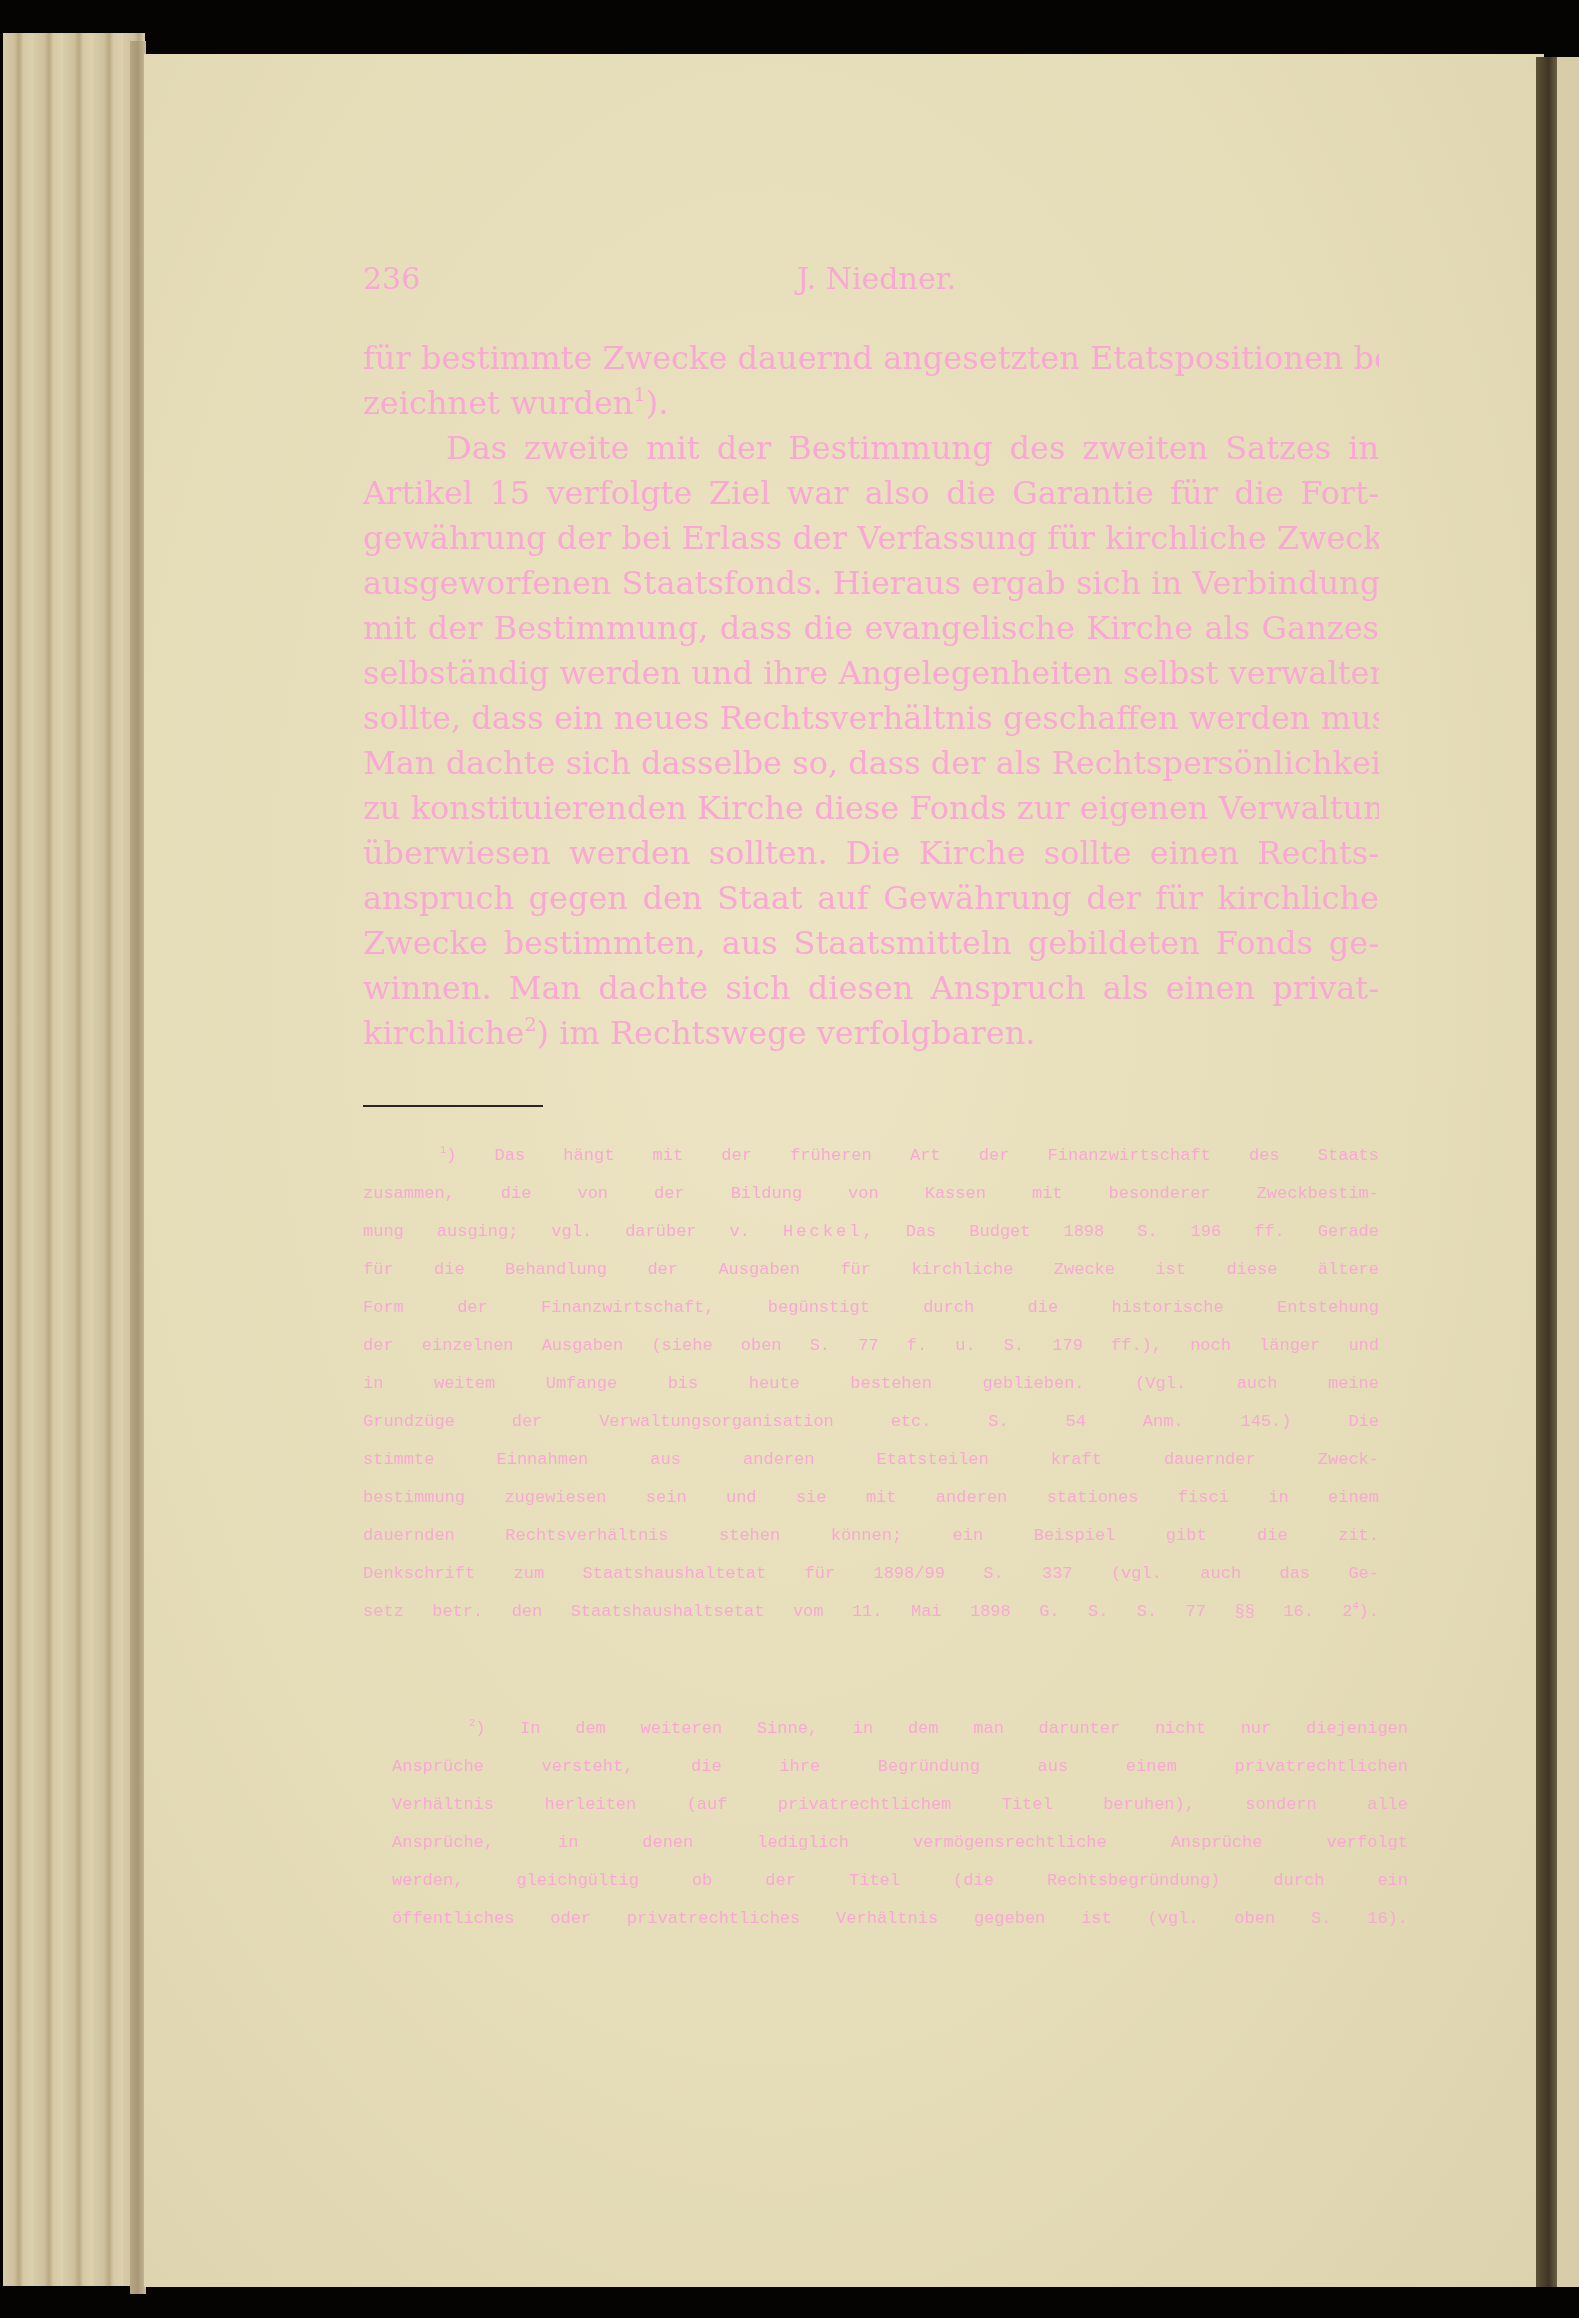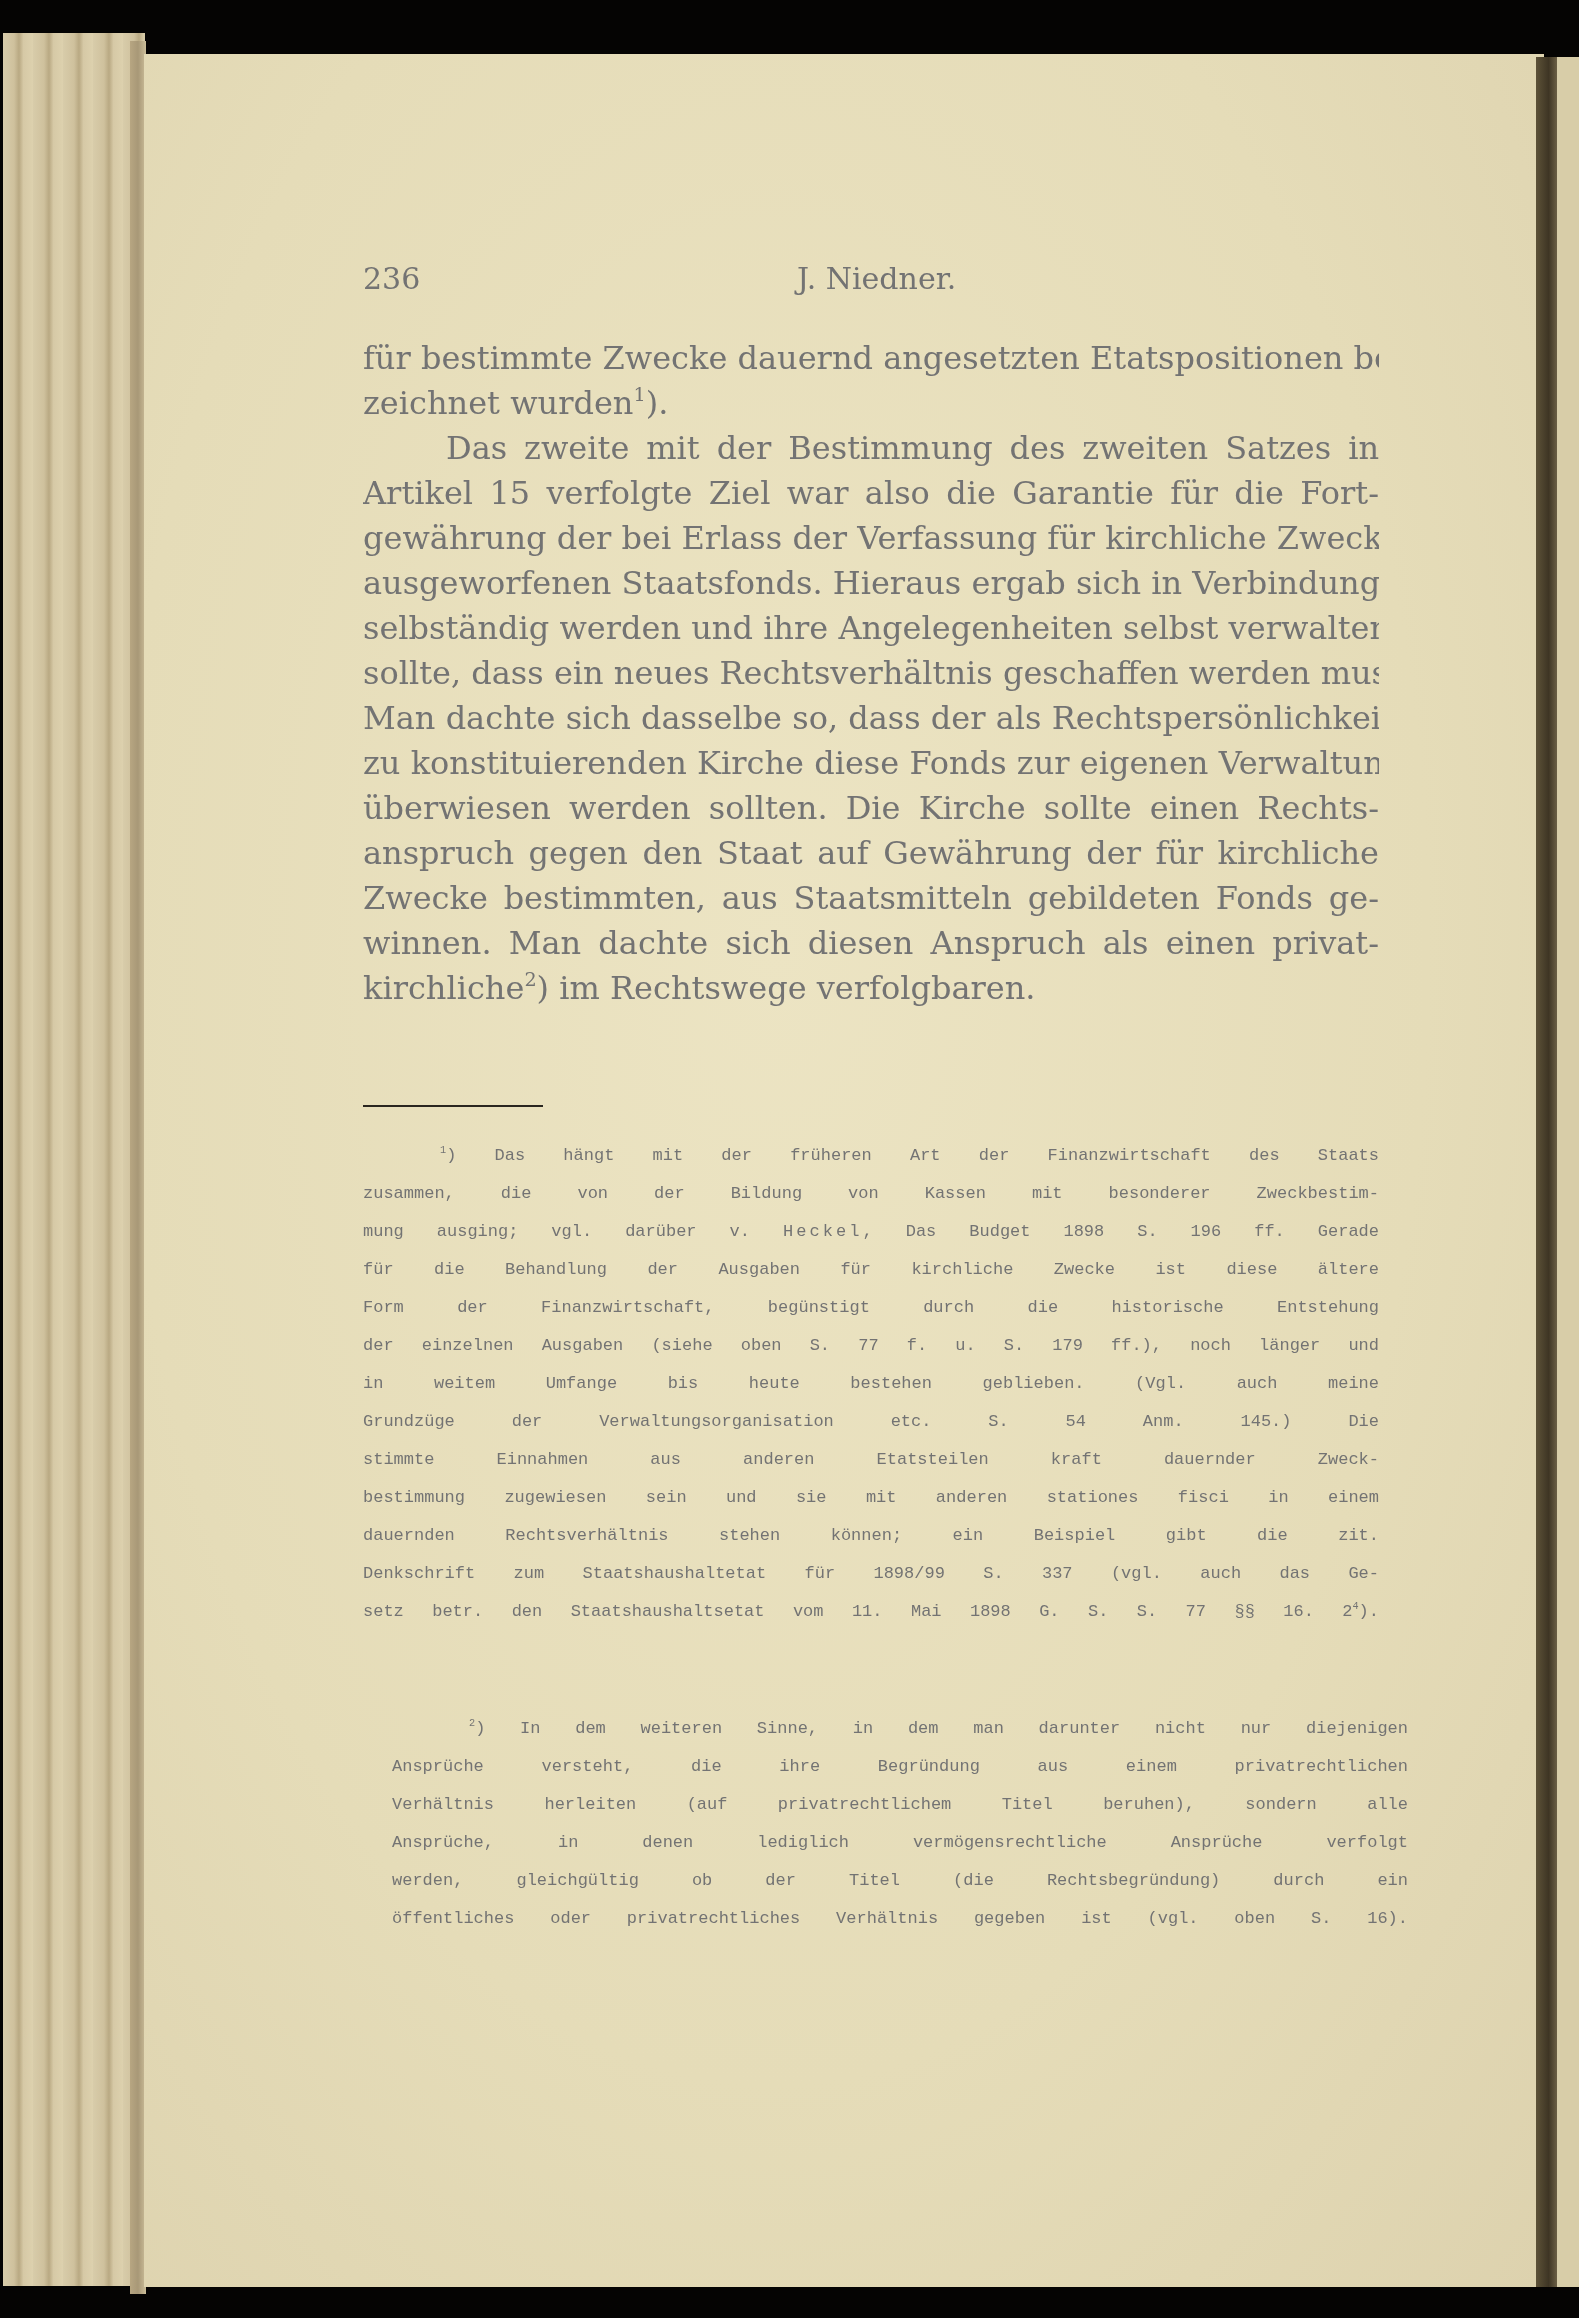--- a/index.html
+++ b/index.html
@@ -22,21 +22,21 @@
   }
   .gutter {
     position: absolute; left: 1536px; top: 57px; width: 20.5px; bottom: 32px;
     background: linear-gradient(90deg, #5d5238, #3e3524 60%, #6b5f44);
   }
   .rightpage {
     position: absolute; left: 1557px; top: 57px; width: 32px; bottom: 32px;
     background: #d8cda8;
   }
   .text {
-    position: absolute; left: 363px; width: 1016px; color: #737373;
+    position: absolute; left: 363px; width: 1016px; color: #f9a8d4;
   }
   .hdr { top: 261px; height: 47px; font-size: 30px; }
   .hdr .pno { position: absolute; left: 0; top: 0; }
   .hdr .auth { position: absolute; left: 434px; top: 0; }
   .line {
     display: block; white-space: nowrap; text-align: justify; text-align-last: justify;
     overflow: hidden;
   }
   .body { top: 336px; font-size: 32px; line-height: 45px; }
   .body .line { height: 45px; }
@@ -66,20 +66,21 @@
   <span class="auth">J. Niedner.</span>
 </div>
 
 <div class="text body">
   <span class="line">für bestimmte Zwecke dauernd angesetzten Etatspositionen be-</span>
   <span class="line last"><span>zeichnet wurden</span><sup>1</sup><span>).</span></span>
   <span class="line indent">Das zweite mit der Bestimmung des zweiten Satzes in</span>
   <span class="line">Artikel 15 verfolgte Ziel war also die Garantie für die Fort-</span>
   <span class="line">gewährung der bei Erlass der Verfassung für kirchliche Zwecke</span>
   <span class="line">ausgeworfenen Staatsfonds. Hieraus ergab sich in Verbindung</span>
+  <span class="line">mit der Bestimmung, dass die evangelische Kirche als Ganzes</span>
   <span class="line">selbständig werden und ihre Angelegenheiten selbst verwalten</span>
   <span class="line">sollte, dass ein neues Rechtsverhältnis geschaffen werden musste.</span>
   <span class="line">Man dachte sich dasselbe so, dass der als Rechtspersönlichkeit</span>
   <span class="line">zu konstituierenden Kirche diese Fonds zur eigenen Verwaltung</span>
   <span class="line">überwiesen werden sollten. Die Kirche sollte einen Rechts-</span>
   <span class="line">anspruch gegen den Staat auf Gewährung der für kirchliche</span>
   <span class="line">Zwecke bestimmten, aus Staatsmitteln gebildeten Fonds ge-</span>
   <span class="line">winnen. Man dachte sich diesen Anspruch als einen privat-</span>
   <span class="line last"><span>kirchliche</span><sup>2</sup><span>)</span> <span>im Rechtswege verfolgbaren.</span></span>
 </div>

